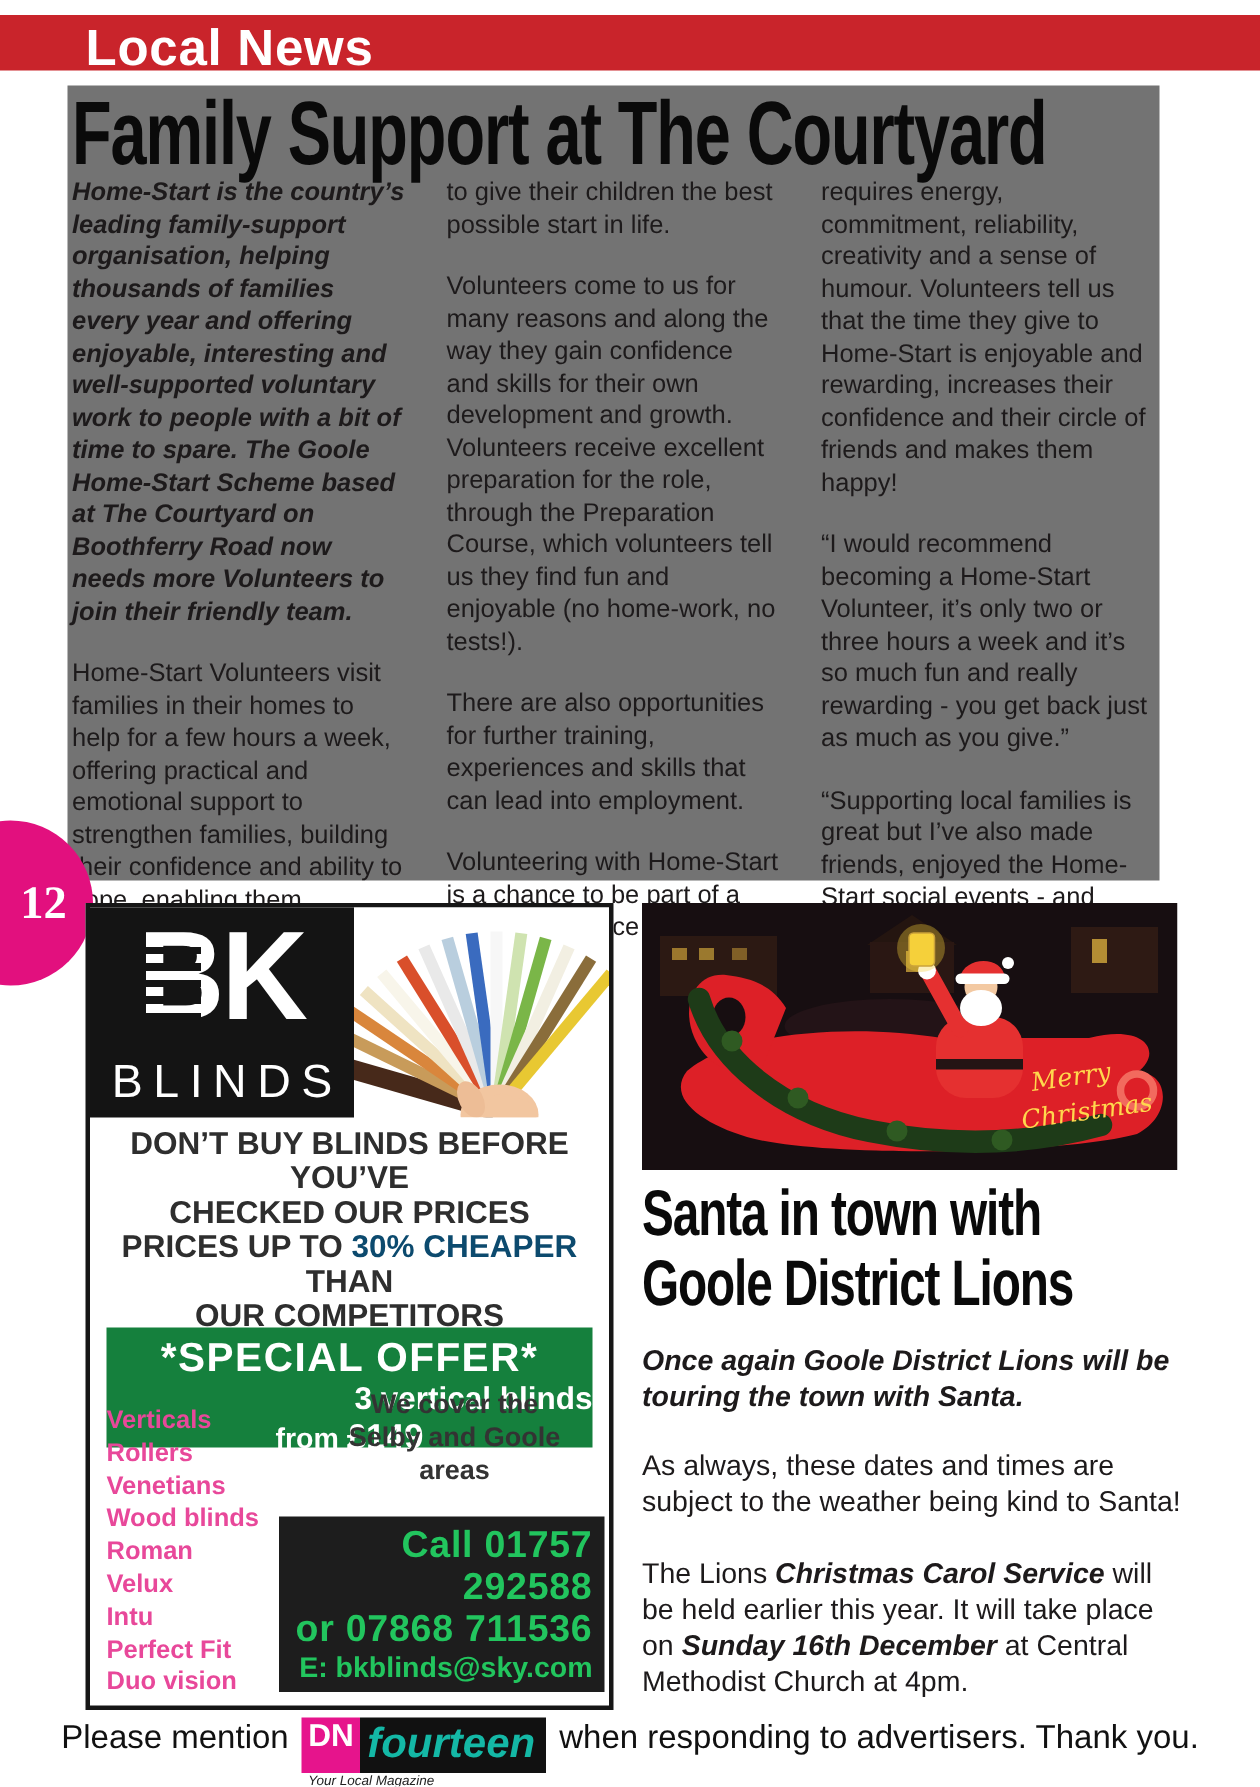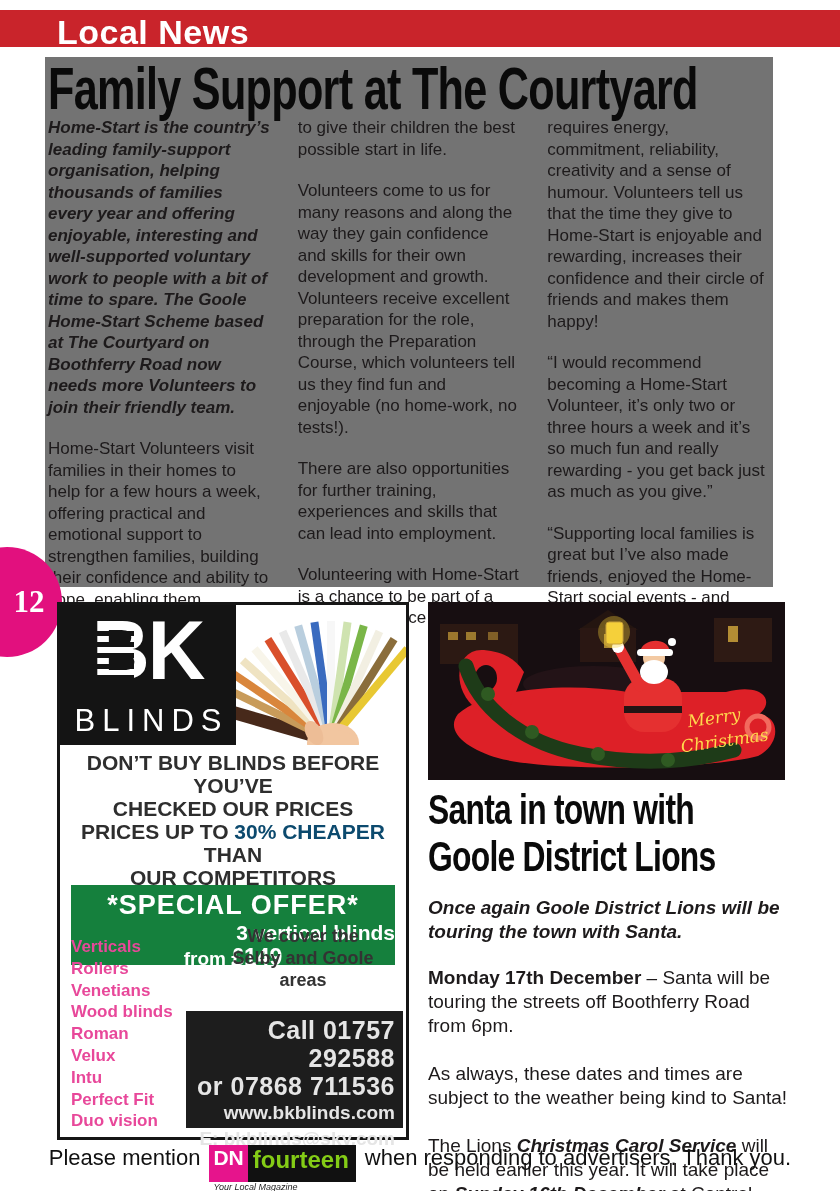--- a/index.html
+++ b/index.html
@@ -47,21 +47,21 @@
            text-align:center; padding-top:5px; box-sizing:border-box;margin-top:39px; }
   .offer-title { font-size:27px; font-weight:800; letter-spacing:1px; }
   .offer-l2 { font-size:21px; font-weight:800; line-height:24px;text-align:right; }
   .offer-l3 { font-size:19px; font-weight:600; line-height:24px; }
   .offer-l3 .price { font-size:23px; font-weight:800; }
 
   .products { position:absolute; left:11px; top:331px; width:130px; color:#e8489a;
               font-size:17px; line-height:21.8px; font-weight:600; }
   .coverage { position:absolute; left:150px; top:320px; right:10px; text-align:center; color:#333;
               font-size:18px; line-height:22px; font-weight:700; }
-  .contact { position:absolute; left:126px; top:406px; right:3px; height:117px; background:#1d1d1d; color:#e5e5e5;
+  .contact { position:absolute; left:126px; top:406px; right:3px; height:117px; background:#1d1d1d; color:#22c55e;
              text-align:right; padding:5px 8px 0 0; box-sizing:border-box; }
   .call { font-size:25px; font-weight:800; line-height:28px; letter-spacing:.5px; }
   .web  { font-size:19px; font-weight:800; line-height:26px; }
 
   
   .santa-photo { position:absolute; left:428px; top:602px; width:357px; height:178px; }
   .santa-col { position:absolute; left:428px; top:786px; width:362px; }
   .santa-title { white-space:nowrap; color:#0a0a0a; font-size:43px; font-weight:800; letter-spacing:-1px;
                  line-height:47px; transform:scaleX(.74); transform-origin:left top; }
   .santa-lead { margin-top:16px; font-size:19px; line-height:24px; font-weight:700; font-style:italic; }
@@ -69,21 +69,21 @@
   .santa-col p.body:first-of-type { margin-top:22px; }
   .b { font-weight:700; }
   .bi { font-weight:700; font-style:italic; }
 
   
   .footer { position:absolute; left:0; top:1143px; width:840px; display:flex; justify-content:center;
             align-items:flex-start; gap:9px; font-size:22px; color:#111; }
   .footer-text { line-height:30px; }
   .dnlogo { position:relative; display:inline-flex; margin-top:2px; }
   .dn { background:#e6148c; color:#ffffff; font-weight:800; font-size:21px; padding:1px 4px 12px; }
-  .fourteen { background:#111; color:#84cc16; font-weight:700; font-size:24px; padding:1px 7px 2px 5px; }
+  .fourteen { background:#111; color:#14b8a6; font-weight:700; font-style:italic; font-size:28px; padding:1px 7px 2px 5px; }
   .tagline { position:absolute; left:4px; top:100%; font-size:9px; font-style:italic; color:#222; white-space:nowrap; }
 </style>
 </head>
 <body>
 
 <div class="page">
 
   <div class="topbar">
     <div class="topbar-label">Local News</div>
   </div>
@@ -173,21 +173,20 @@
 
     <div class="coverage">
       <div>We cover the</div>
       <div>Selby and Goole</div>
       <div>areas</div>
     </div>
 
     <div class="contact">
       <div class="call">Call 01757 292588</div>
       <div class="call">or 07868 711536</div>
-      <div class="web">www.bkblinds.com</div>
       <div class="web">E: bkblinds@sky.com</div>
     </div>
   </div>
 
   <div class="santa-photo">
     <svg width="357" height="178" viewBox="0 0 357 178">
       <rect width="357" height="178" fill="#170e11"></rect>
       <rect x="12" y="22" width="78" height="40" fill="#2c1913"></rect>
       <rect x="20" y="30" width="10" height="8" fill="#b98e35" opacity=".8"></rect>
       <rect x="38" y="30" width="10" height="8" fill="#caa23a" opacity=".7"></rect>
@@ -222,21 +221,20 @@
         <text x="262" y="122">Merry</text>
         <text x="252" y="146">Christmas</text>
       </g>
     </svg>
   </div>
 
   <div class="santa-col">
     <div class="santa-title">Santa in town with</div>
     <div class="santa-title">Goole District Lions</div>
     <div class="santa-lead">Once again Goole District Lions will be touring the town with Santa.</div>
-    <p class="body"><span class="b">Monday 17th December</span><span> – Santa will be touring the streets off Boothferry Road from 6pm.</span></p>
     <p class="body">As always, these dates and times are subject to the weather being kind to Santa!</p>
     <p class="body"><span>The Lions </span><span class="bi">Christmas Carol Service</span><span> will be held earlier this year. It will take place on </span><span class="bi">Sunday 16th December</span><span> at Central Methodist Church at 4pm.</span></p>
   </div>
 
   <div class="footer">
     <span class="footer-text">Please mention</span>
     <span class="dnlogo">
       <span class="dn">DN</span>
       <span class="fourteen">fourteen</span>
       <span class="tagline">Your Local Magazine</span>

